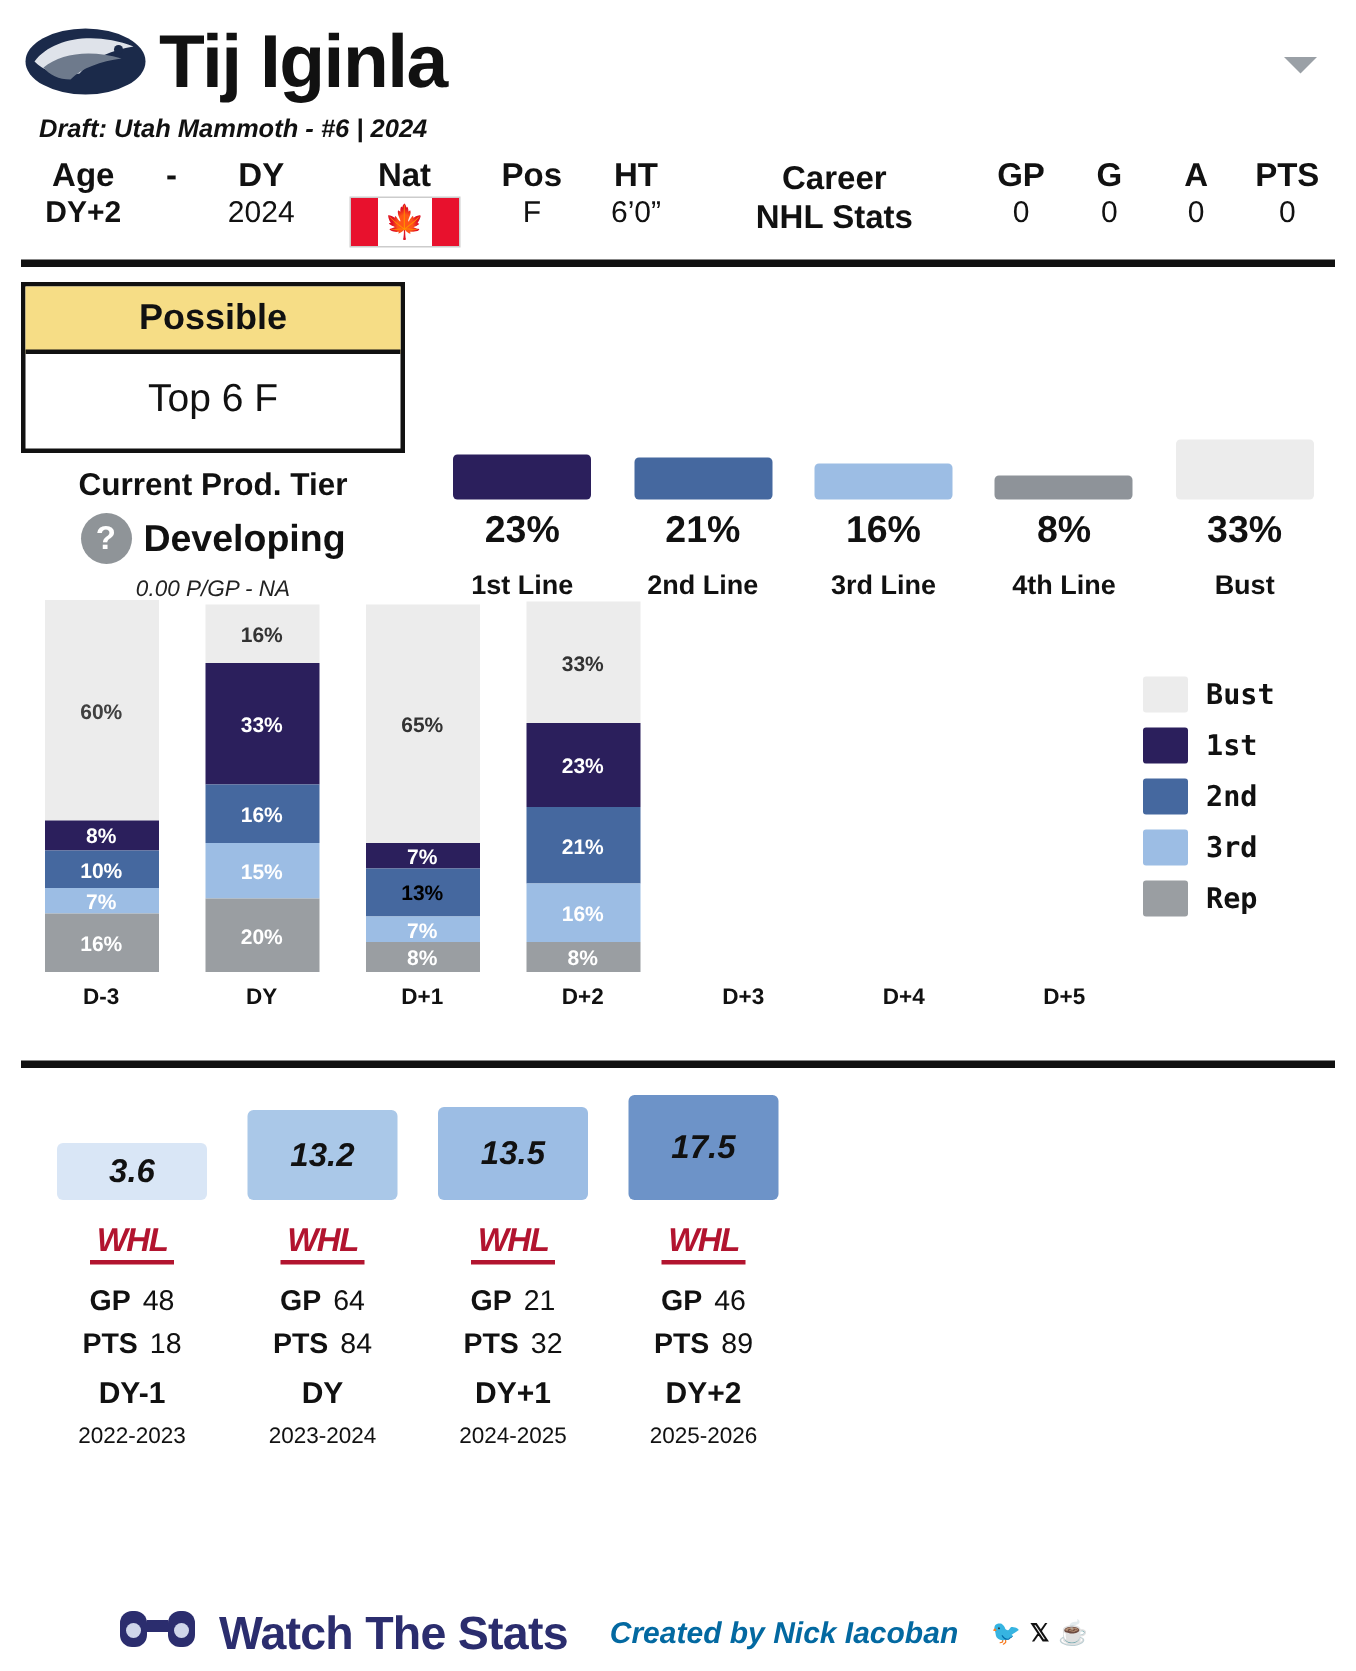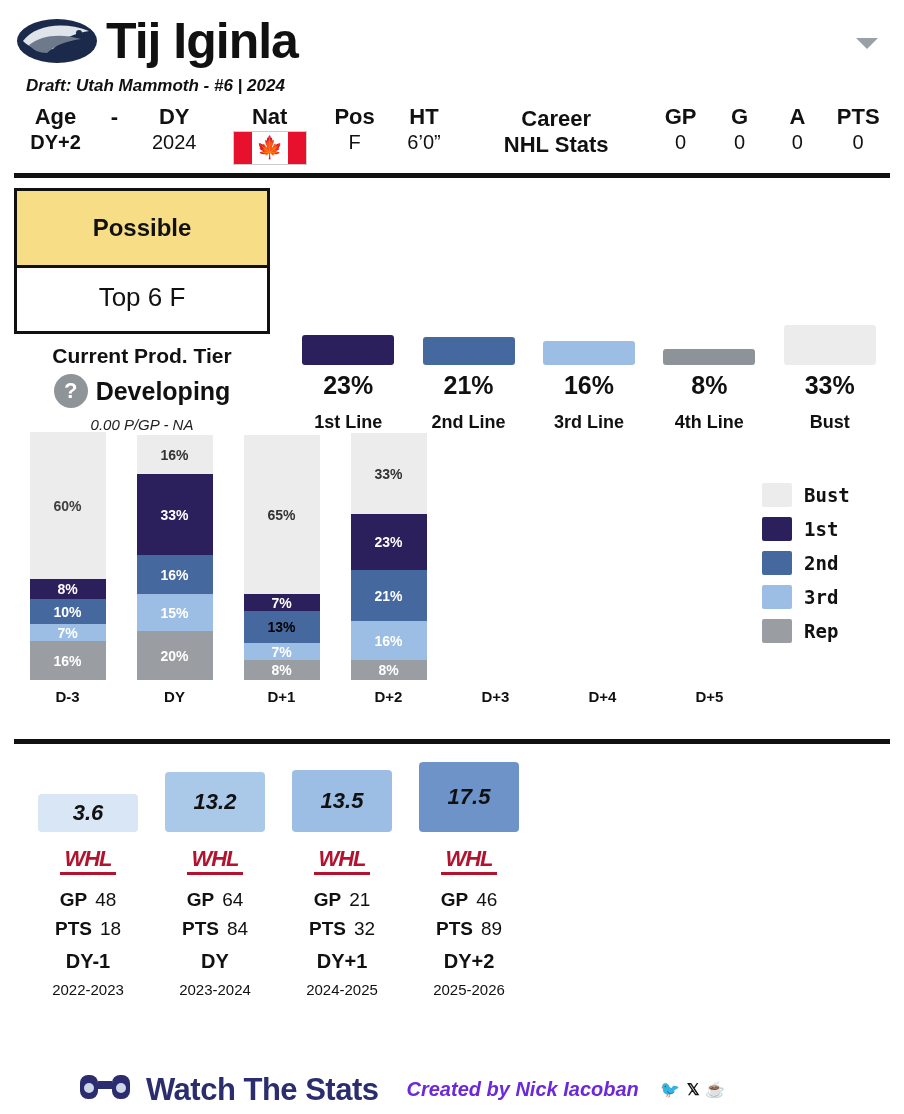--- a/index.html
+++ b/index.html
@@ -50,21 +50,21 @@
   .flag .leaf { position:absolute; left:50%; top:50%; transform:translate(-50%,-50%); font-size:22px; color:#e8112d; line-height:1;}
   .career { text-align:center; font-size: 22px; font-weight: 800; line-height: 1.2;}
   .hr-thick { height: 5px; background:#111; margin: 8px 14px 0 14px; }
 
   
   .mid { display:flex; padding: 10px 14px 0 14px; }
   .possible-wrap { width: 256px; flex:0 0 256px; }
   .possible-box { border: 3px solid #111; }
   .possible-title {
     background: #f6dd86; text-align:center; font-size: 24px; font-weight: 800;
-    padding: 23px 0; border-bottom: 3px solid #111;
+    padding: 7px 0; border-bottom: 3px solid #111;
   }
   .possible-value { text-align:center; font-size: 26px; font-weight: 500; padding: 14px 0 18px 0; }
   .tier-label { text-align:center; font-size: 21px; font-weight: 800; margin-top: 10px; }
   .tier-row { display:flex; align-items:center; justify-content:center; margin-top: 6px; gap:8px; }
   .qmark {
     width: 34px; height:34px; border-radius:50%; background:#8f9498; color:#fff;
     font-size:22px; font-weight:800; display:flex; align-items:center; justify-content:center;
   }
   .tier-value { font-size: 25px; font-weight: 800; }
   .tier-sub { text-align:center; font-size: 15px; font-style: italic; margin-top: 8px; color:#222; }
@@ -105,21 +105,21 @@
   }
   .stat-line { font-size: 19px; font-weight: 800; margin-top: 7px; }
   .stat-line span.num { font-weight: 500; margin-left: 8px; }
   .season-dy { font-size: 20px; font-weight: 800; margin-top: 10px; }
   .season-years { font-size: 15px; font-weight: 500; margin-top: 8px; }
 
   
   .footer { position:absolute; left:0; right:0; bottom: 6px; display:flex; align-items:center; padding: 0 14px; }
   .binocs { font-size: 30px; margin-left: 64px; }
   .wts { font-size: 31px; font-weight: 800; color:#2b2d6e; letter-spacing:-0.5px; margin-left: 14px; }
-  .credit { font-size: 20px; font-weight: 800; font-style: italic; color:#6d28d9; margin-left: 28px; }
+  .credit { font-size: 20px; font-weight: 800; font-style: italic; color:#0369a1; margin-left: 28px; }
   .socials { margin-left: 22px; display:flex; align-items:center; gap:6px; font-size: 16px; }
 </style>
 </head>
 <body>
 
 <div class="page">
 
   <div class="header">
     <div class="logo">
       <svg width="84" height="60" viewBox="0 0 84 60">

